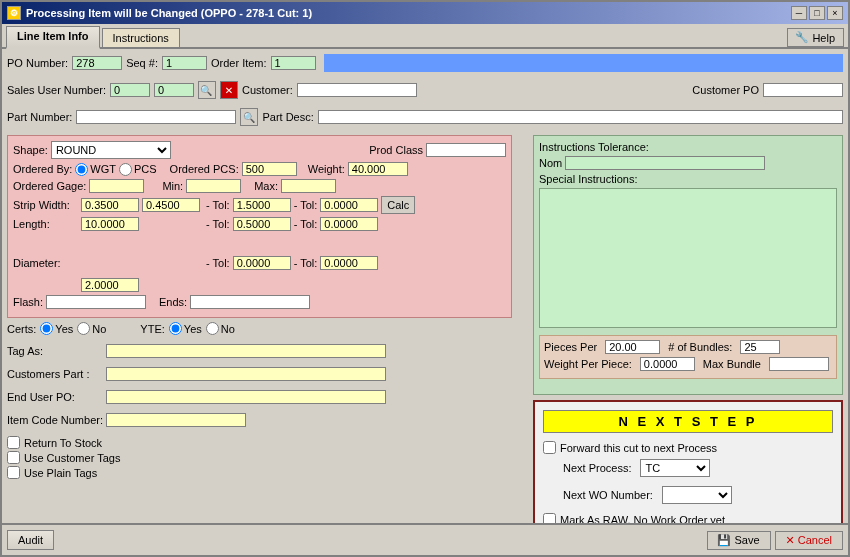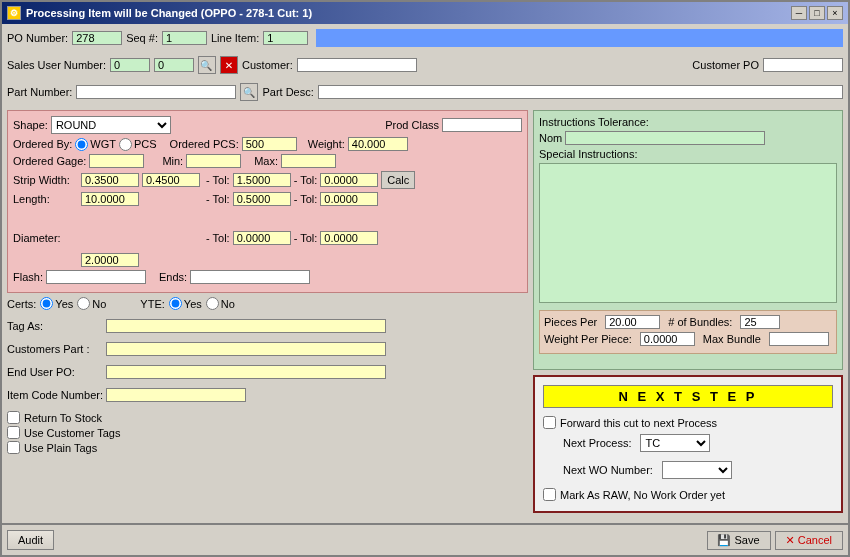--- a/index.html
+++ b/index.html
@@ -20,21 +20,21 @@
     .help-btn { margin-left: auto; padding: 2px 8px; background: #d4d0c8; border: 1px solid #808080; font-size: 11px; cursor: pointer; display: flex; align-items: center; gap: 3px; }
     
     .content { flex: 1; padding: 5px; overflow: hidden; }
     
     .form-row { display: flex; align-items: center; margin-bottom: 9px; gap: 4px; }
     .label { font-size: 11px; white-space: nowrap; }
     .input-field { height: 18px; border: 1px solid #808080; background: white; font-size: 11px; padding: 1px 3px; }
     .input-green { background: #c8f0c8 !important; }
     .input-yellow { background: #ffffc0 !important; }
     
-    .main-area { display: flex; gap: 5px; }
+    .main-area { display: flex; gap: 21px; }
     .left-panel { flex: 1; }
     .right-panel { width: 310px; }
     
     .pink-section { background: #f0c0c0; border: 1px solid #c08080; padding: 5px; margin-bottom: 4px; }
     .green-section { background: #c0e0c0; border: 1px solid #80a080; padding: 5px; }
     
     .section-row { display: flex; align-items: center; margin-bottom: 3px; gap: 3px; }
     
     select { height: 18px; font-size: 11px; background: white; border: 1px solid #808080; }
     .radio-label { display: flex; align-items: center; gap: 2px; }
@@ -71,29 +71,37 @@
       <span class="title-bar-icon">⚙</span>
       <span>Processing Item will be Changed (OPPO - 278-1  Cut: 1)</span>
     </div>
     <div class="title-bar-buttons">
       <button class="title-btn">─</button>
       <button class="title-btn">□</button>
       <button class="title-btn">×</button>
     </div>
   </div>
 
+  <div class="tabs-bar">
+    <div class="tab active">Line Item Info</div>
+    <div class="tab instructions">Instructions</div>
+    <button class="help-btn">
+      <span>🔧</span>
+      <span>Help</span>
+    </button>
+  </div>
 
   <div class="content">
 
     <div class="form-row">
       <span class="label">PO Number:</span>
       <input type="text" class="input-field input-green" style="width: 50px;" value="278">
       <span class="label">Seq #:</span>
       <input type="text" class="input-field input-green" style="width: 45px;" value="1">
-      <span class="label">Line Item:</span>
+      <span class="label">Order Item:</span>
       <input type="text" class="input-field input-green" style="width: 45px;" value="1">
       <div style="flex:1; height:18px; background:#6699ff; margin-left:4px;"></div>
     </div>
 
     <div class="form-row">
       <span class="label">Sales User Number:</span>
       <input type="text" class="input-field input-green" style="width: 40px;" value="0">
       <input type="text" class="input-field input-green" style="width: 40px;" value="0">
       <button style="width:18px; height:18px; font-size:10px; border:1px solid #808080; background:#d4d0c8; cursor:pointer;">🔍</button>
       <button style="width:18px; height:18px; font-size:10px; border:1px solid #808080; background:#cc0000; color:white; cursor:pointer;">✕</button>

